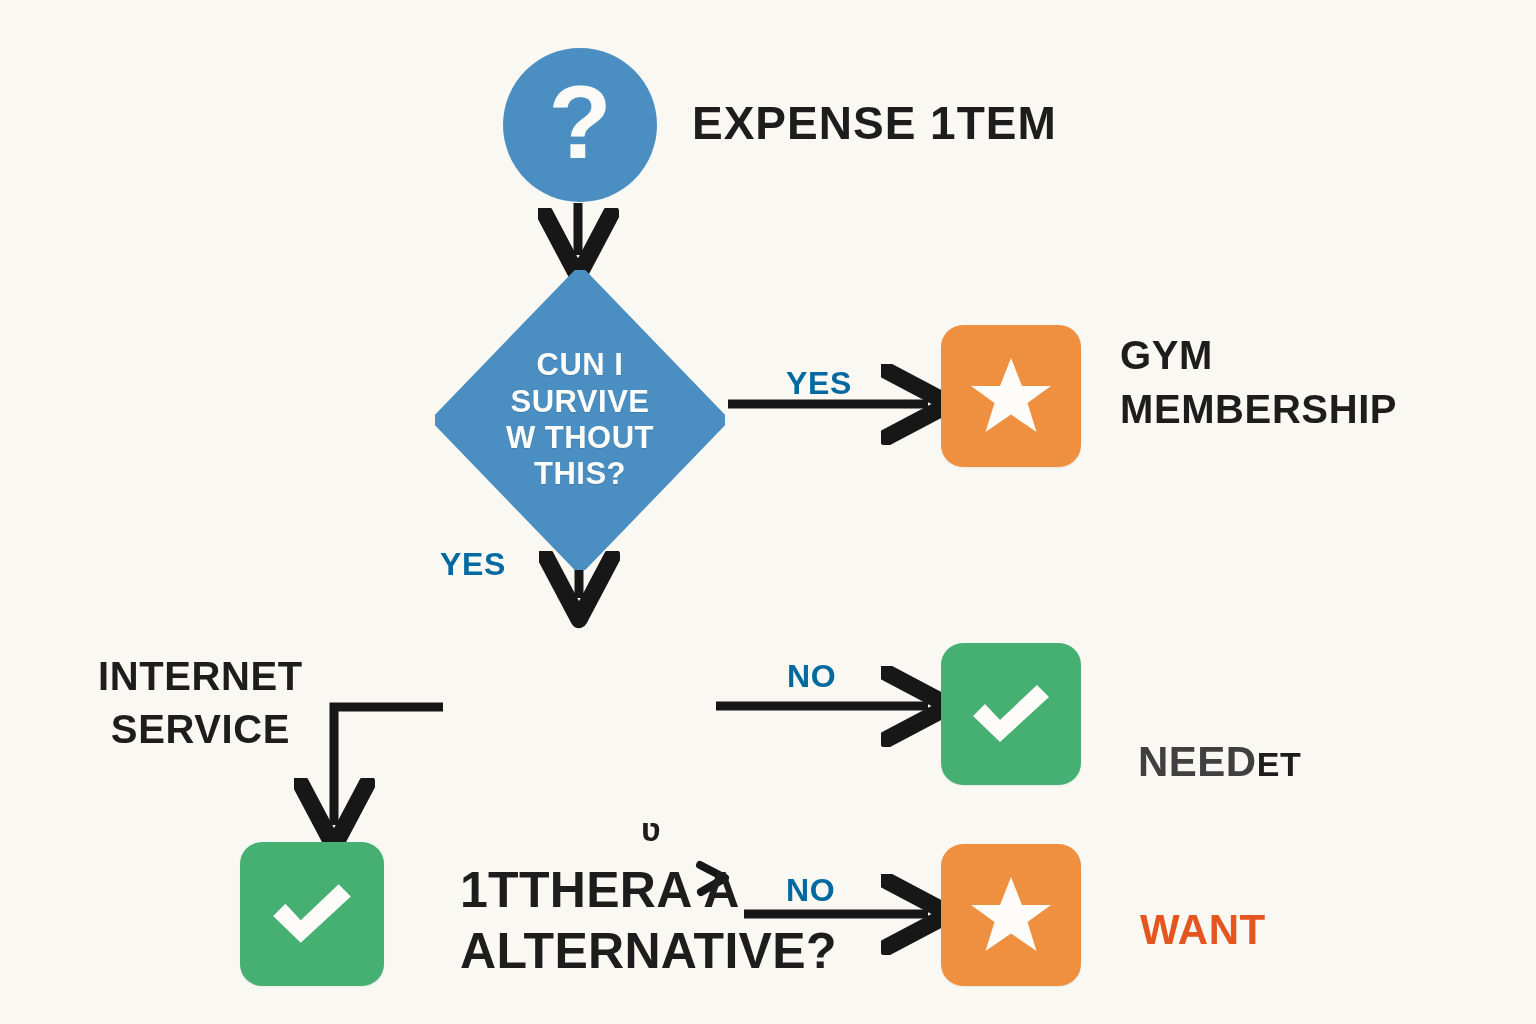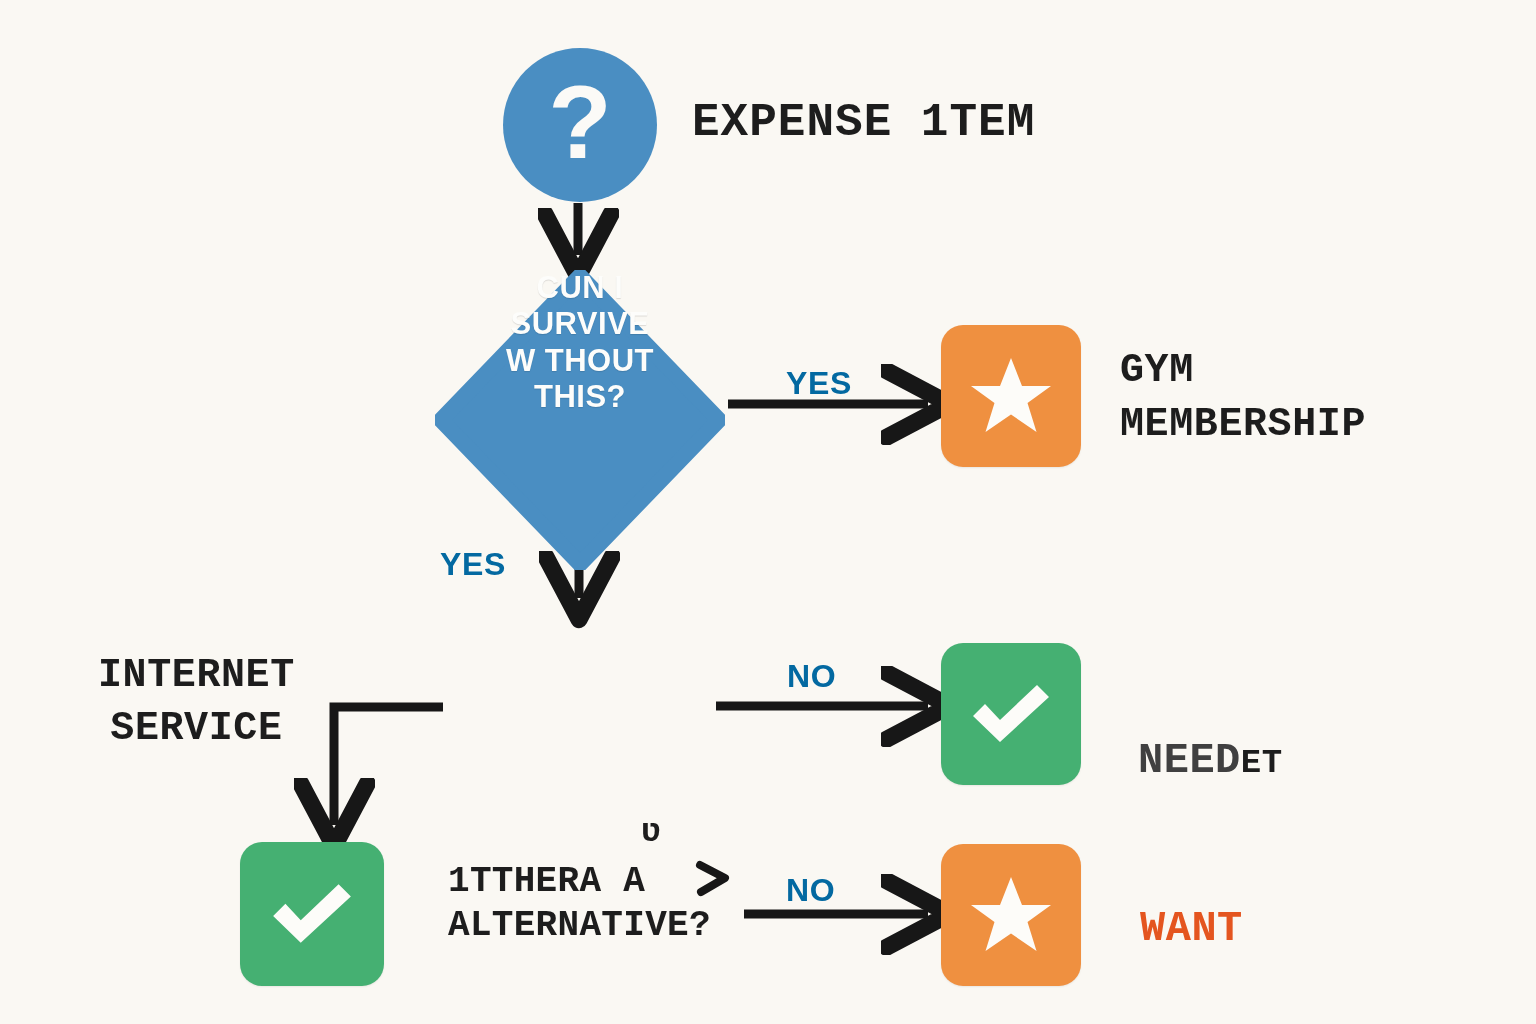--- a/index.html
+++ b/index.html
@@ -34,20 +34,21 @@
     font-size: 104px;
     font-weight: bold;
     line-height: 1;
     font-family: "Liberation Sans", sans-serif;
     transform: translateY(-3px);
   }
 
   
   .diamond {
     display: flex;
+    align-items: center;
     justify-content: center;
   }
   .diamond .dshape {
     position: absolute;
     left: 0; top: 0;
     width: 100%; height: 100%;
   }
   .diamond .dlabel {
     position: relative;
     z-index: 2;
@@ -84,27 +85,27 @@
   #badge-intsvc { left: 240px; top: 842px; width: 144px; height: 144px; }
 
   
   .txt {
     position: absolute;
     color: #1d1d1d;
     font-weight: bold;
     line-height: 1.22;
     letter-spacing: 0.4px;
     white-space: pre-line;
-    font-family: Liberation Mono, monospace;
+    font-family: Liberation Sans, sans-serif;
   }
 
   #label-title      { left: 692px; top: 95px;  font-size: 46px; font-weight: 600; letter-spacing: 1px; }
-  #label-gym        { left: 1120px; top: 328px; font-size: 40px; font-weight: 600; letter-spacing: 0.6px; line-height: 1.35; margin-top: 16px; }
+  #label-gym        { left: 1120px; top: 328px; font-size: 40px; font-weight: 600; letter-spacing: 0.6px; line-height: 1.35; }
   #label-internet   { left: 98px;  top: 650px; font-size: 40px; font-weight: 600; letter-spacing: 0.6px; line-height: 1.32; text-align: center;}
-  #label-alt        { left: 448px; top: 860px; font-size: 36px; font-weight: bold; letter-spacing: 0.3px; line-height: 1.22; }
+  #label-alt        { left: 460px; top: 860px; font-size: 50px; font-weight: bold; letter-spacing: 0.3px; line-height: 1.22; }
 
   #label-need { left: 1138px; top: 685px; font-size: 42px; font-weight: bold; letter-spacing: 0.5px; }
   #label-need .need-a { color: #404040; }
   #label-need .need-b { color: #1d1d1d; font-size: 34px; margin-top: 40px; }
   #label-want { left: 1140px; top: 904px; font-size: 42px; font-weight: bold; color: #e4551f; letter-spacing: 0.5px; }
 
   
   .edge-label {
     position: absolute;
     color: #0369a1;

